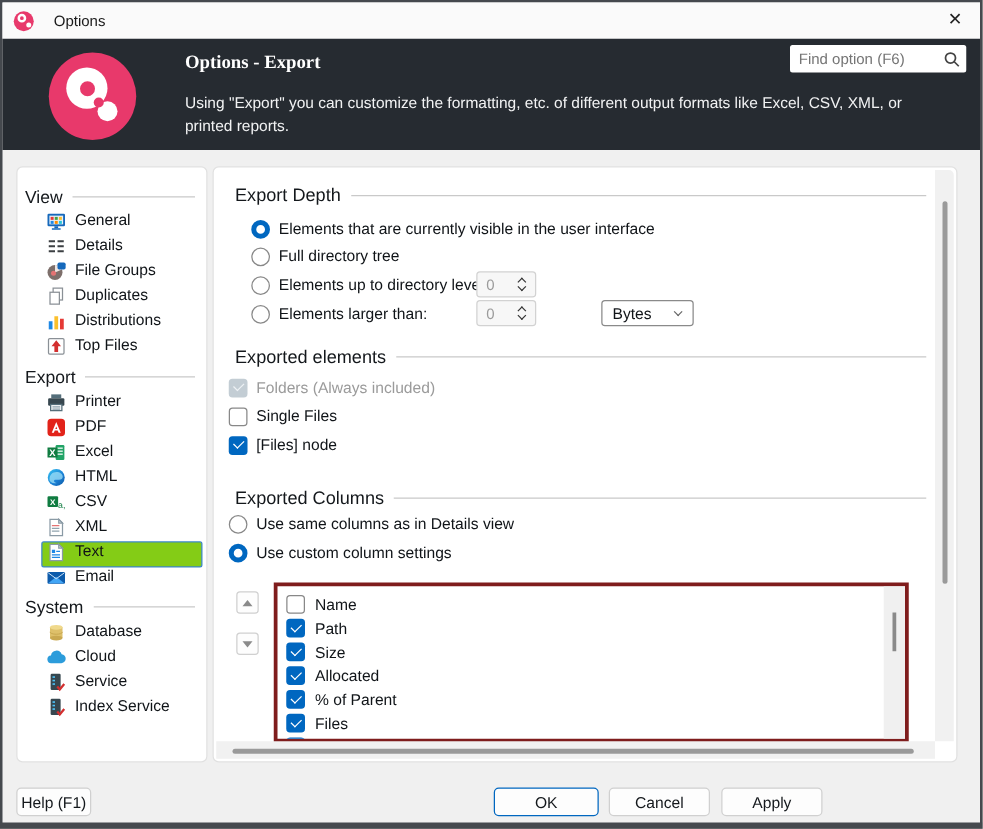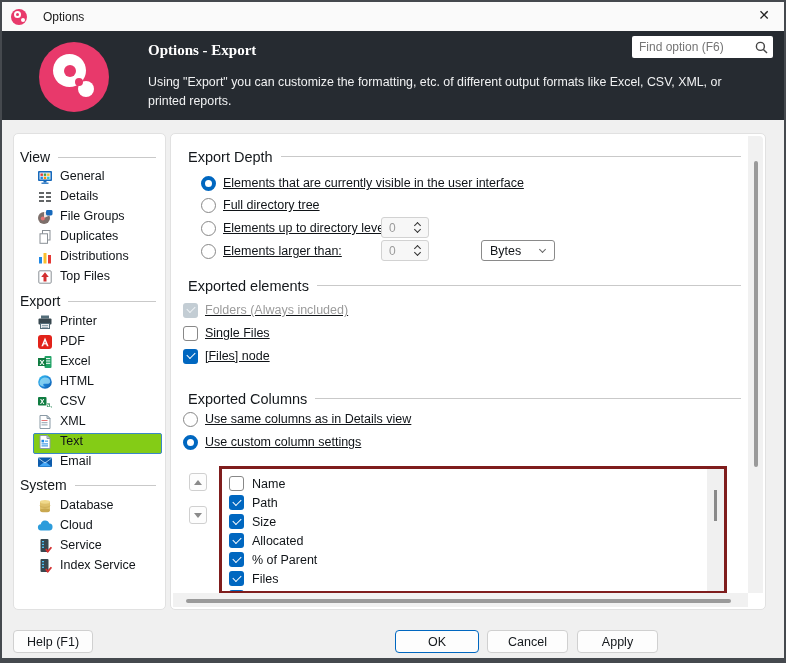--- a/index.html
+++ b/index.html
@@ -42,21 +42,21 @@
              font-size:14px;color:#14181c;}
   .rule{flex:1;height:1px;background:#c9c9c9;}
   .side-row{position:absolute;left:19px;right:3px;height:21px;display:flex;align-items:flex-start;gap:7px;
             padding-left:3px;font-size:12.5px;color:#101418;border:1px solid transparent;border-radius:2px;}
   .side-row.selected{background:#84cc16;border-color:#3c87c8;}
   .icon16{width:16px;height:16px;flex:0 0 16px;}
 
   
   .group-head{position:absolute;left:17px;right:24px;height:19px;display:flex;align-items:center;gap:8px;
               font-size:14.5px;color:#14181c;}
-  .opt-row{position:absolute;display:flex;align-items:center;gap:7px;height:20px;font-size:12.5px;color:#101418;text-decoration:underline;}
+  .opt-row{position:absolute;display:flex;align-items:center;gap:7px;height:20px;font-size:12.5px;color:#101418;}
   .opt-row .lbl{white-space:nowrap;}
   .opt-row .lbl.disabled{color:#9b9b9b;}
 
   .radio{width:15px;height:15px;border-radius:50%;border:1px solid #888;background:#fff;flex:0 0 15px;}
   .radio.checked{border:4.5px solid #0067c0;}
   .checkbox{width:15px;height:15px;border-radius:3px;border:1px solid #888;background:#fff;flex:0 0 15px;position:relative;}
   .checkbox.checked{border:none;background:#0067c0;}
   .checkbox.checked::after{content:"";position:absolute;left:3.5px;top:3.5px;width:7px;height:4px;
         border-left:1.6px solid #fff;border-bottom:1.6px solid #fff;transform:rotate(-45deg);}
   .checkbox.disabled{border:none;background:#c3cdd4;}
@@ -425,19 +425,19 @@
           <div class="list-thumb"></div>
         </div>
     </div>
 
     <div class="v-track"></div>
     <div class="v-thumb"></div>
     <div class="h-track"></div>
     <div class="h-thumb"></div>
   </div>
 
-  <div class="btn" style="left:13px;width:80px">Help (F1)</div>
+  <div class="btn" style="left:13px;width:60px">Help (F1)</div>
   <div class="btn default" style="left:395px;width:84px">OK</div>
   <div class="btn" style="left:487px;width:81px">Cancel</div>
   <div class="btn" style="left:577px;width:81px">Apply</div>
 
   <div class="bottom-strip"></div>
 </div>
 
 </body></html>

